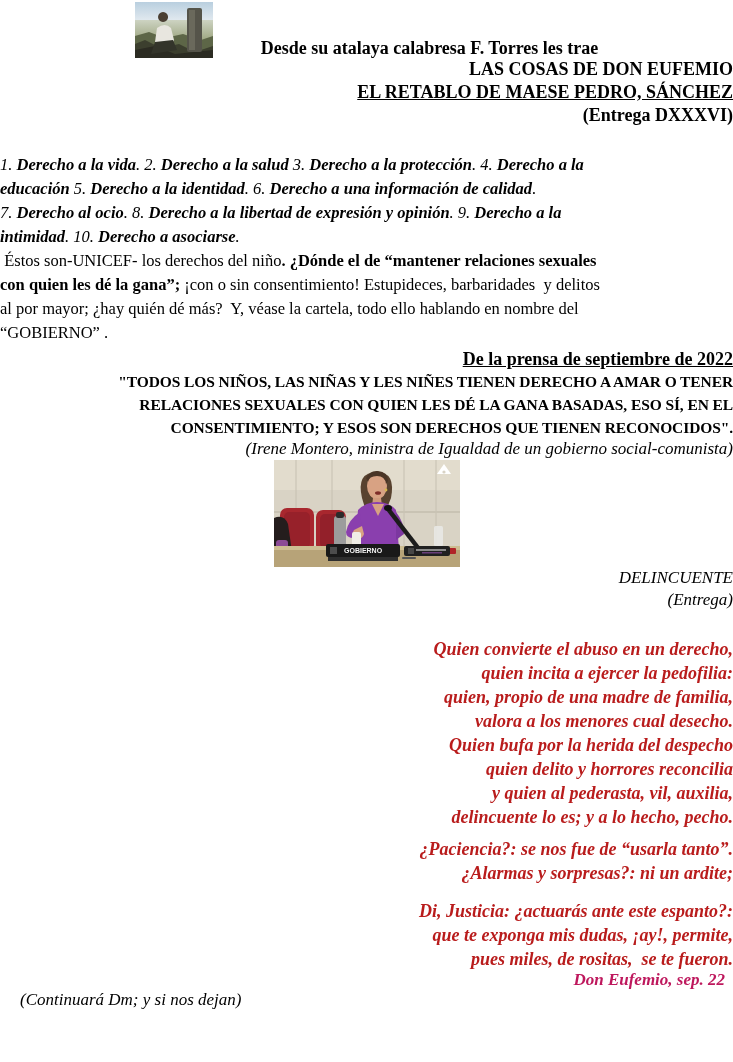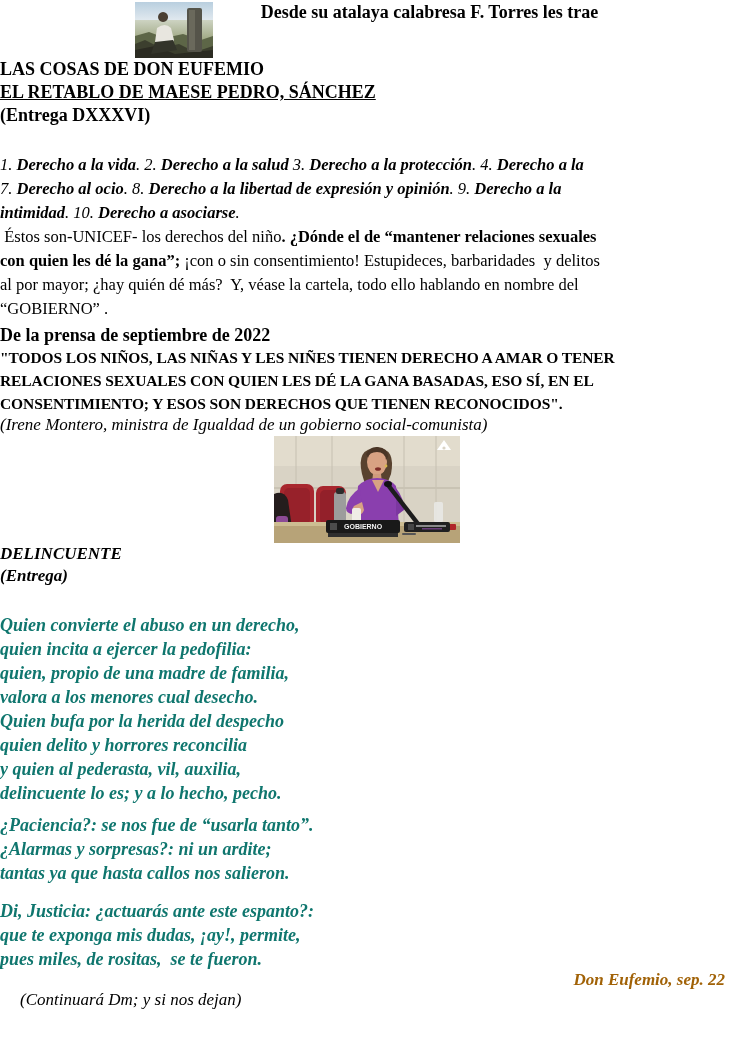--- a/index.html
+++ b/index.html
@@ -1,52 +1,52 @@
 <!DOCTYPE html>
 <html><head>
 <meta charset="utf-8">
 <style>
   html,body{margin:0;padding:0;}
   body{
     width:733px;height:1062px;background:#ffffff;overflow:hidden;
     font-family:"Liberation Serif",serif;color:#000;
   }
   .page{position:relative;width:733px;height:1062px;}
-  .center{text-align:left;}
+  .center{text-align:right;}
   .b{font-weight:bold;}
   .ln{white-space:pre-wrap;}
   
-  .hdr-line1{display:flex;justify-content:center;margin-top:2px;gap:48px;}
+  .hdr-line1{display:flex;justify-content:center;align-items:flex-end;margin-top:2px;gap:48px;}
   .hero{width:78px;height:56px;display:block;flex:0 0 auto;}
   .hdr-title{font-weight:bold;font-size:18px;line-height:20px;padding-bottom:0px;}
   .hdr-l2,.hdr-l3,.hdr-l4{font-weight:bold;font-size:18px;line-height:23px;}
   .hdr-l3 span{text-decoration:underline;}
   
   .rights{margin-top:26px;font-style:italic;font-size:16.5px;}
   .rights .ln{line-height:24px;}
   .unicef{font-size:16.5px;}
   .unicef .ln{line-height:24px;}
   
   .press-h{margin-top:3px;font-weight:bold;font-size:18px;line-height:22px;}
-  .press-h span{}
+  .press-h span{text-decoration:underline;}
   .quote{font-weight:bold;font-size:15.5px;letter-spacing:-0.1px;}
   .quote .ln{line-height:23px;}
   .attrib{font-style:italic;font-size:17px;line-height:20px;}
   
   .photo-wrap{margin-top:1px;text-align:center;line-height:0;}
   .montero{width:186px;height:107px;display:inline-block;}
   
-  .poem-title,.poem-sub{font-weight:bold;font-style:italic;font-size:17px;line-height:22px;}
-  .stanza{font-weight:bold;font-style:italic;font-size:18px;color:#0f766e;}
+  .poem-title,.poem-sub{font-weight:normal;font-style:italic;font-size:17px;line-height:22px;}
+  .stanza{font-weight:bold;font-style:italic;font-size:18px;color:#b91c1c;}
   .stanza .ln{line-height:24px;}
   .s1{margin-top:26px;}
   .s2{}
   .s3{margin-top:8px;}
   .s4{margin-top:14px;}
-  .sig{text-align:right;font-weight:bold;font-style:italic;font-size:17px;line-height:18px;padding-right:8px;color:#a16207;}
+  .sig{text-align:right;font-weight:bold;font-style:italic;font-size:17px;line-height:18px;padding-right:8px;color:#be185d;}
   .footer{font-style:italic;font-size:17px;line-height:22px;padding-left:20px;}
 </style>
 </head>
 <body>
 
 <div class="page">
 
   <div class="hdr-line1">
     <svg class="hero" viewBox="0 0 78 56" preserveAspectRatio="none">
       <defs>
@@ -71,20 +71,21 @@
       <path d="M20,40 l18,-2 4,10 -26,4 Z" fill="#33342a"></path>
     </svg>
     <span class="hdr-title">Desde su atalaya calabresa F. Torres les trae</span>
   </div>
   <div class="center hdr-l2">LAS COSAS DE DON EUFEMIO</div>
   <div class="center hdr-l3"><span>EL RETABLO DE MAESE PEDRO, SÁNCHEZ</span></div>
   <div class="center hdr-l4">(Entrega DXXXVI)</div>
 
   <div class="rights">
       <div class="ln"><span>1. </span><span class="b">Derecho a la vida</span><span>. 2. </span><span class="b">Derecho a la salud</span><span> 3. </span><span class="b">Derecho a la protección</span><span>. 4. </span><span class="b">Derecho a la</span></div>
+      <div class="ln"><span class="b">educación</span><span> 5. </span><span class="b">Derecho a la identidad</span><span>. 6. </span><span class="b">Derecho a una información de calidad</span><span>.</span></div>
       <div class="ln"><span>7. </span><span class="b">Derecho al ocio</span><span>. 8. </span><span class="b">Derecho a la libertad de expresión y opinión</span><span>. 9. </span><span class="b">Derecho a la</span></div>
       <div class="ln"><span class="b">intimidad</span><span>. 10. </span><span class="b">Derecho a asociarse</span><span>.</span></div>
     </div>
 
   <div class="unicef">
       <div class="ln"><span> Éstos son-UNICEF- los derechos del niño</span><span class="b">. ¿Dónde el de “mantener relaciones sexuales</span></div>
       <div class="ln"><span class="b">con quien les dé la gana”;</span><span> ¡con o sin consentimiento! Estupideces, barbaridades  y delitos</span></div>
       <div class="ln"><span>al por mayor; ¿hay quién dé más?  Y, véase la cartela, todo ello hablando en nombre del</span></div>
       <div class="ln"><span>“GOBIERNO” .</span></div>
     </div>
@@ -178,21 +179,20 @@
     </div>
   <div class="center stanza s2">
       <div class="ln">Quien bufa por la herida del despecho</div>
       <div class="ln">quien delito y horrores reconcilia</div>
       <div class="ln">y quien al pederasta, vil, auxilia,</div>
       <div class="ln">delincuente lo es; y a lo hecho, pecho.</div>
     </div>
   <div class="center stanza s3">
       <div class="ln">¿Paciencia?: se nos fue de “usarla tanto”.</div>
       <div class="ln">¿Alarmas y sorpresas?: ni un ardite;</div>
-      <div class="ln">tantas ya que hasta callos nos salieron.</div>
     </div>
   <div class="center stanza s4">
       <div class="ln">Di, Justicia: ¿actuarás ante este espanto?:</div>
       <div class="ln">que te exponga mis dudas, ¡ay!, permite,</div>
       <div class="ln">pues miles, de rositas,  se te fueron.</div>
     </div>
 
   <div class="sig">Don Eufemio, sep. 22</div>
   <div class="footer">(Continuará Dm; y si nos dejan)</div>
 

